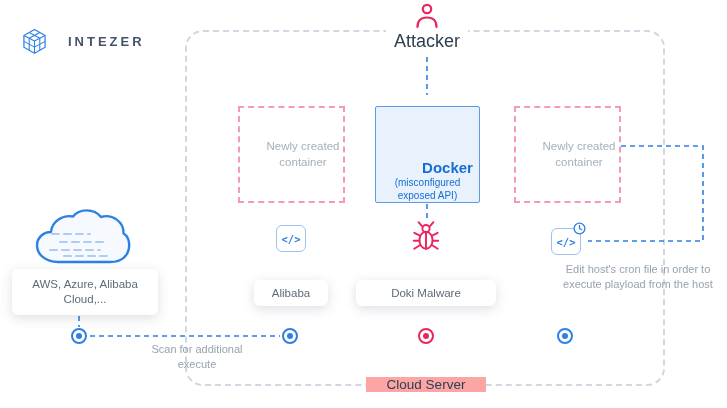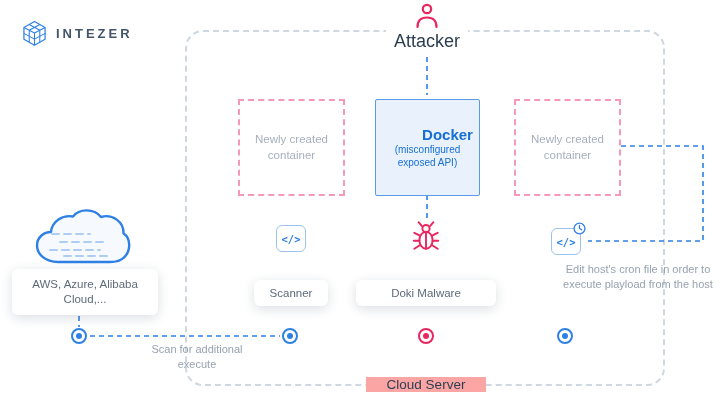--- a/index.html
+++ b/index.html
@@ -1,41 +1,41 @@
 <!DOCTYPE html>
 <html><head>
 <meta charset="utf-8">
 <style>
   * { box-sizing: border-box; margin: 0; padding: 0; }
   html, body { background: #fff; }
   .canvas { position: relative; width: 727px; height: 408px; background: #fff;
             font-family: "Liberation Sans", "DejaVu Sans", sans-serif; overflow: hidden; }
 
   
-  .logo { position: absolute; left: 22px; top: 20px; display: flex; align-items: center; gap: 9px; }
+  .logo { position: absolute; left: 22px; top: 28px; display: flex; align-items: center; gap: 21px; }
   .logo-text { font-size: 13px; letter-spacing: 3px; color: #44546a; font-weight: 600; }
 
   
   .server-rect { position: absolute; left: 185px; top: 30px; width: 480px; height: 356px;
                  border: 2px dashed #cfd8e0; border-radius: 18px; }
   .cloud-server-label { position: absolute; left: 366px; top: 377px; width: 120px; text-align: center;
                         background: #fca5a5; font-size: 13.5px; color: #2c3e50; }
 
   
   .connectors { position: absolute; left: 0; top: 0; }
   .connectors line, .connectors polyline { stroke: #2f80e4; stroke-width: 1.6; stroke-dasharray: 5 4; fill: none; }
 
   
   .attacker { position: absolute; left: 392px; top: 2px; width: 70px;
               display: flex; flex-direction: column; align-items: center; }
   .attacker-label { background: #fff; padding: 1px 8px; font-size: 18px; color: #2c3e50; }
 
   
-  .container-box { position: absolute; top: 99px; width: 107px; height: 97px;
-                   display: flex; align-items: center; justify-content: center; text-align: center; }
+  .container-box { position: absolute; top: 106px; width: 107px; height: 97px;
+                   display: flex; align-items: center; justify-content: flex-end; text-align: center; }
   .pink-box { border: 2px dashed #f49ab7; }
   .pink-box .box-label { width: 80px; color: #a5b0bc; font-size: 11.5px; line-height: 1.35; }
   .left-box { left: 238px; }
   .right-box { left: 514px; }
   .docker-box { left: 375px; width: 105px; background: #e8f1fc; border: 1.5px solid #5b9be6;
                 border-radius: 2px; flex-direction: column; }
   .docker-title { color: #176fd4; font-size: 15px; font-weight: bold; margin-left: 40px; }
   .docker-subtitle { color: #176fd4; font-size: 10px; width: 82px; margin-top: 0; line-height: 1.3; }
 
   
@@ -165,21 +165,21 @@
       <g stroke="#aecdf2" stroke-width="2" stroke-linecap="round" stroke-dasharray="7 5">
         <line x1="22" y1="30" x2="60" y2="30"></line>
         <line x1="30" y1="38" x2="78" y2="38"></line>
         <line x1="20" y1="46" x2="70" y2="46"></line>
         <line x1="34" y1="52" x2="80" y2="52"></line>
       </g>
     </svg>
   </div>
 
   <div class="pill aws-pill">AWS, Azure, Alibaba Cloud,...</div>
-  <div class="pill scanner-pill">Scanner</div>
+  <div class="pill scanner-pill">Alibaba</div>
   <div class="pill doki-pill">Doki Malware</div>
 
   <div class="note cron-note">Edit host's cron file in order to execute playload from the host</div>
   <div class="note scan-note">Scan for additional execute</div>
 
   <div class="dot dot1"></div>
   <div class="dot dot2"></div>
   <div class="dot pink dot3"></div>
   <div class="dot dot4"></div>
 

